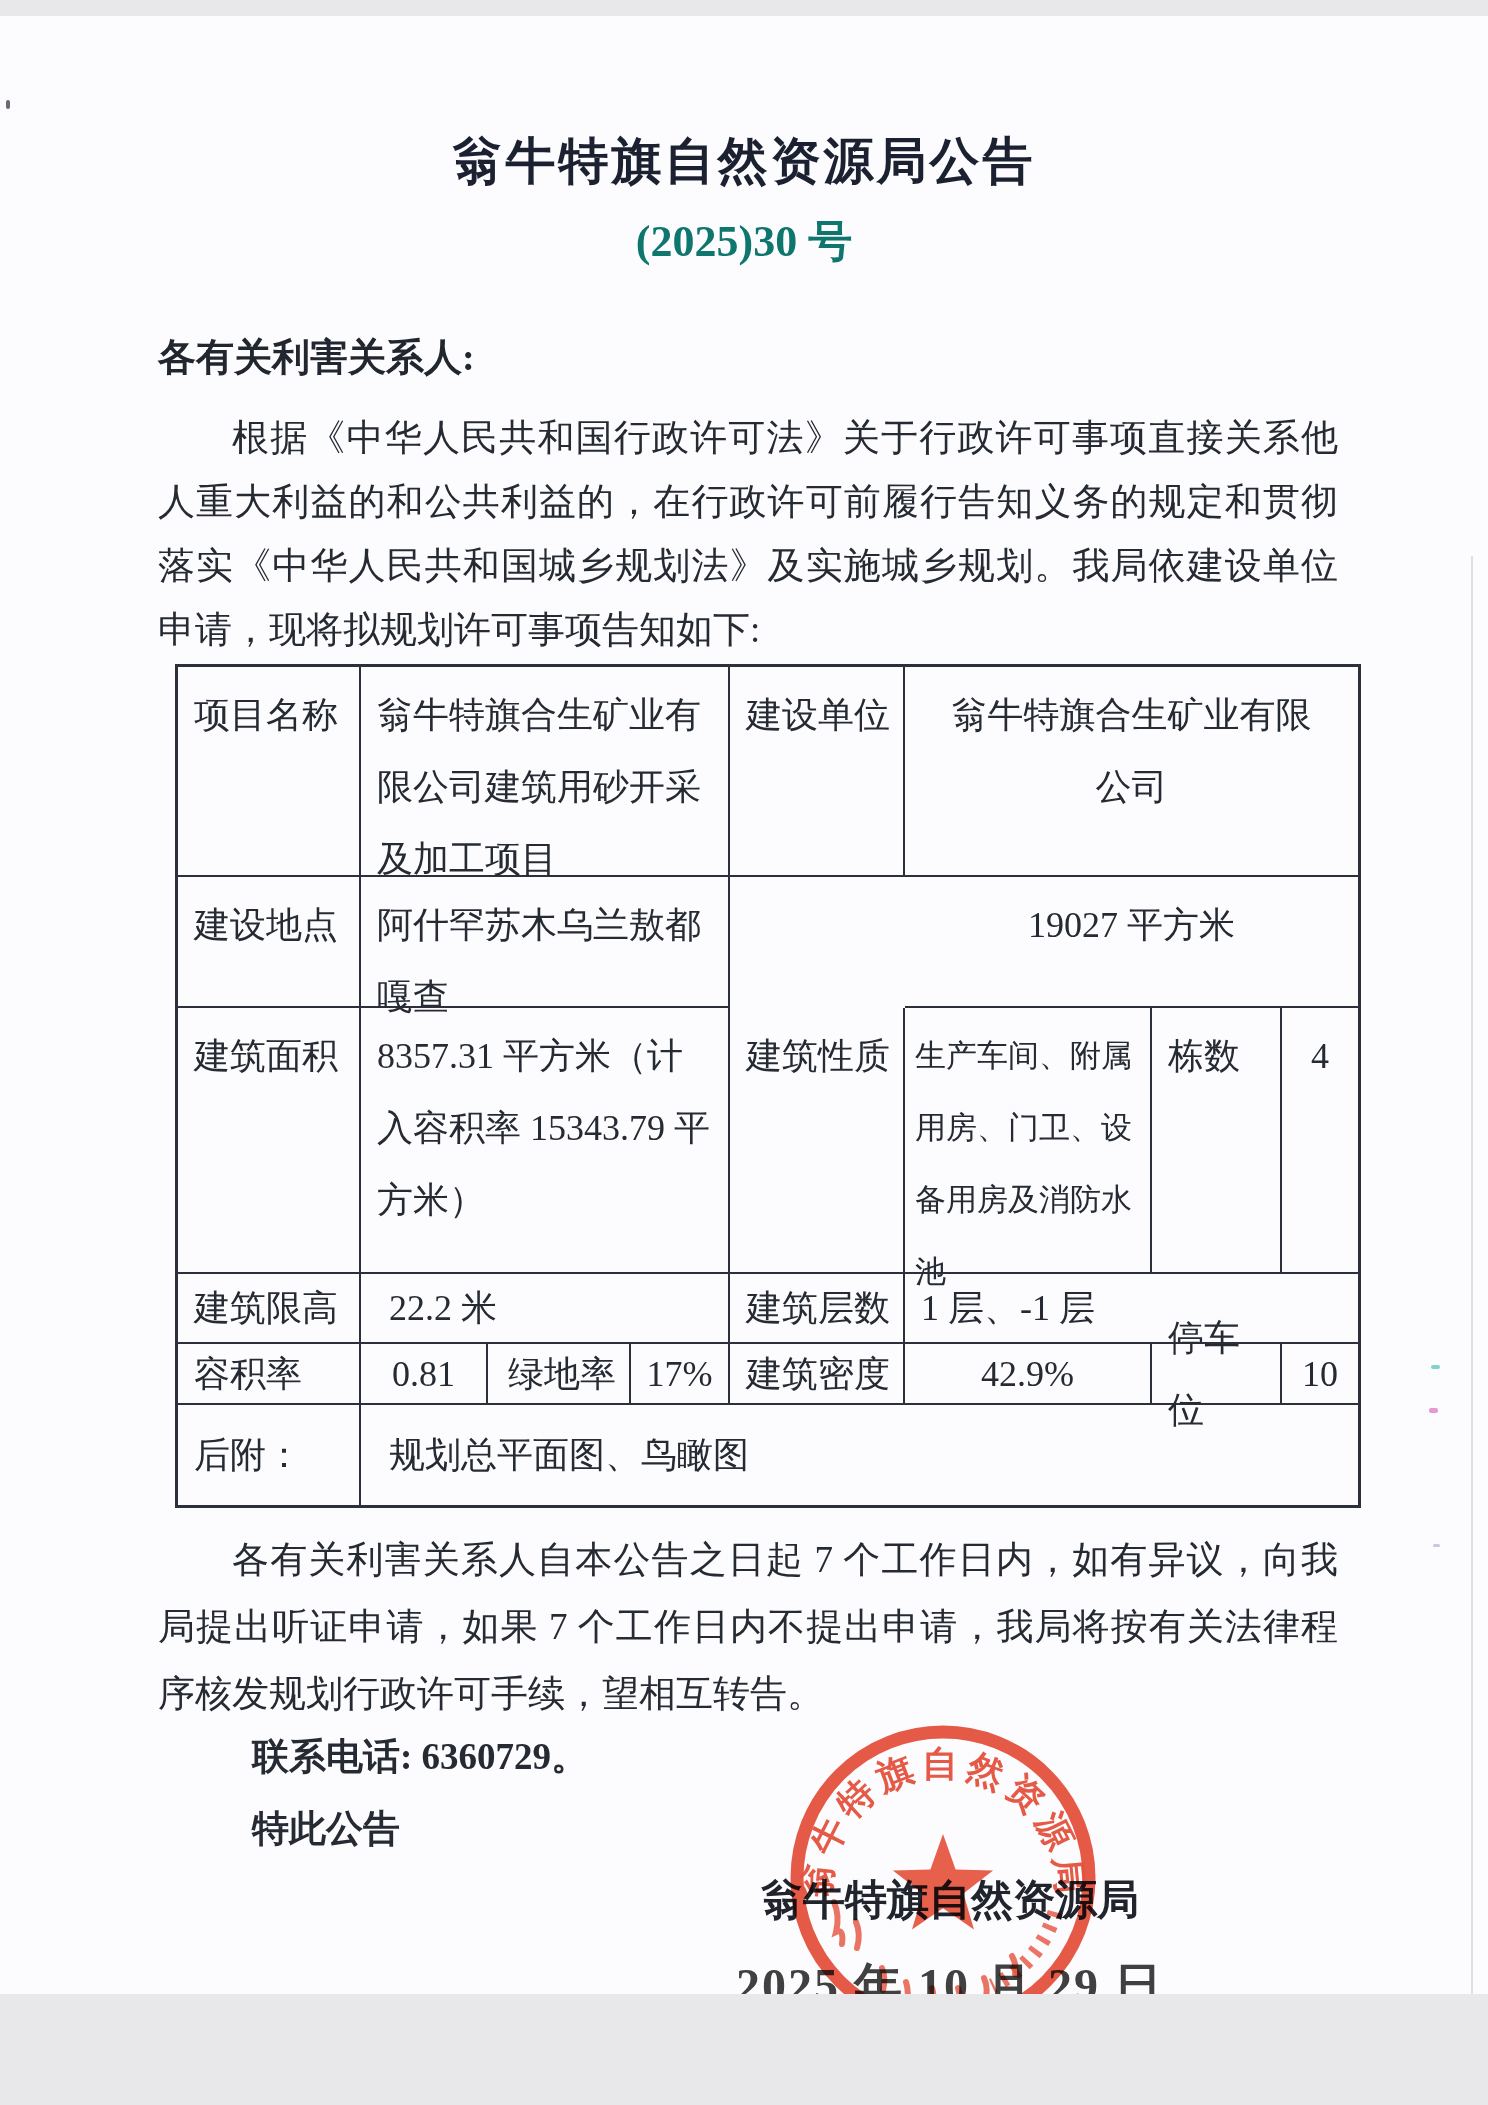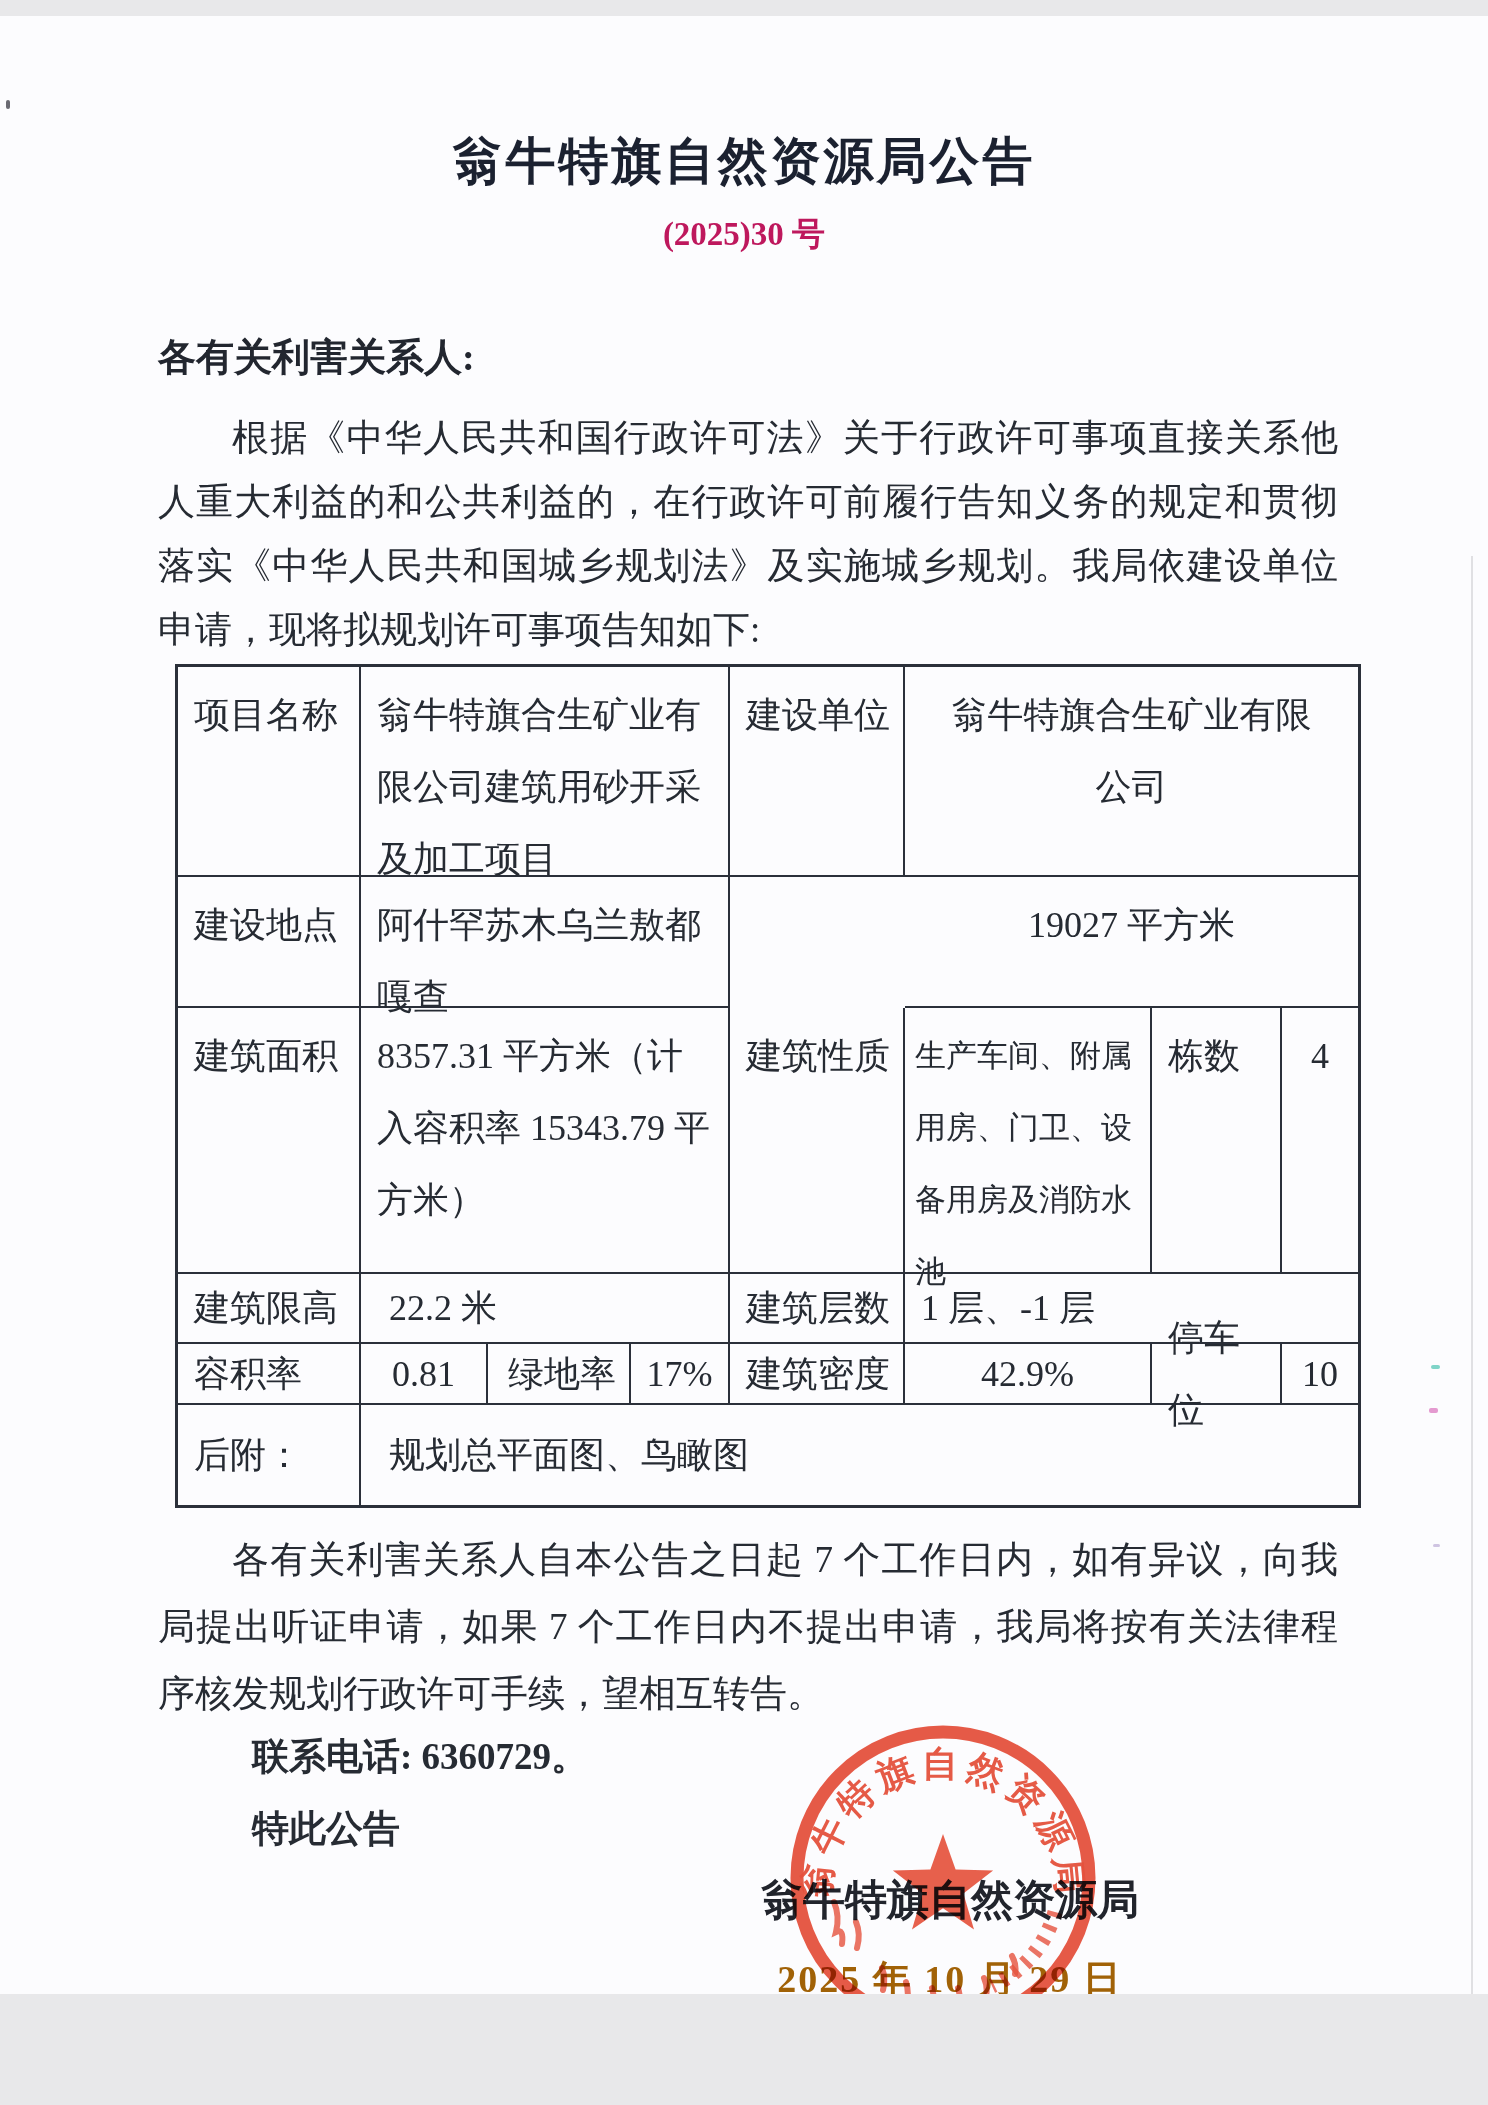--- a/index.html
+++ b/index.html
@@ -9,21 +9,21 @@
     font-family:"Liberation Serif", serif; color:#262b33;
   }
   
   .doc-title{
     position:absolute; left:0; top:112px; width:100%;
     text-align:center; font-family:"Liberation Sans", sans-serif;
     font-weight:700; font-size:50px; letter-spacing:3px; color:#1b2130;
   }
   .doc-number{
     position:absolute; left:0; top:196px; width:100%;
-    text-align:center; font-weight:700; font-size:33px; color:#be185d;
+    text-align:center; font-weight:700; font-size:44px; color:#0f766e;
   }
   .salutation{
     position:absolute; left:158px; top:316px;
     font-weight:700; font-size:38px; color:#22262f;
   }
   .intro{
     position:absolute; left:158px; top:390px; width:1180px;
     font-size:37px; line-height:64px; text-indent:74px;
     text-align:justify; word-break:break-all;
   }
@@ -60,21 +60,21 @@
   .notice{
     position:absolute; left:252px; top:1788px;
     font-weight:700; font-size:37px;
   }
   .signature{
     position:absolute; left:690px; top:1856px; width:520px;
     text-align:center; font-weight:700; font-size:42px; color:#21242c;
   }
   .sig-date{
     position:absolute; left:690px; top:1938px; width:520px;
-    text-align:center; font-weight:700; font-size:38px; color:#a16207;
+    text-align:center; font-weight:700; font-size:48px; color:#404040;
     letter-spacing:2px;
   }
   
   .seal{
     position:absolute; left:782px; top:1700px; width:322px; height:322px;
     mix-blend-mode:multiply; opacity:.93; pointer-events:none;
   }
   
   .edge-line{position:absolute; left:1471px; top:540px; width:2px; height:1565px; background:#dadade; opacity:.85;}
   .speck{position:absolute; border-radius:2px;}

